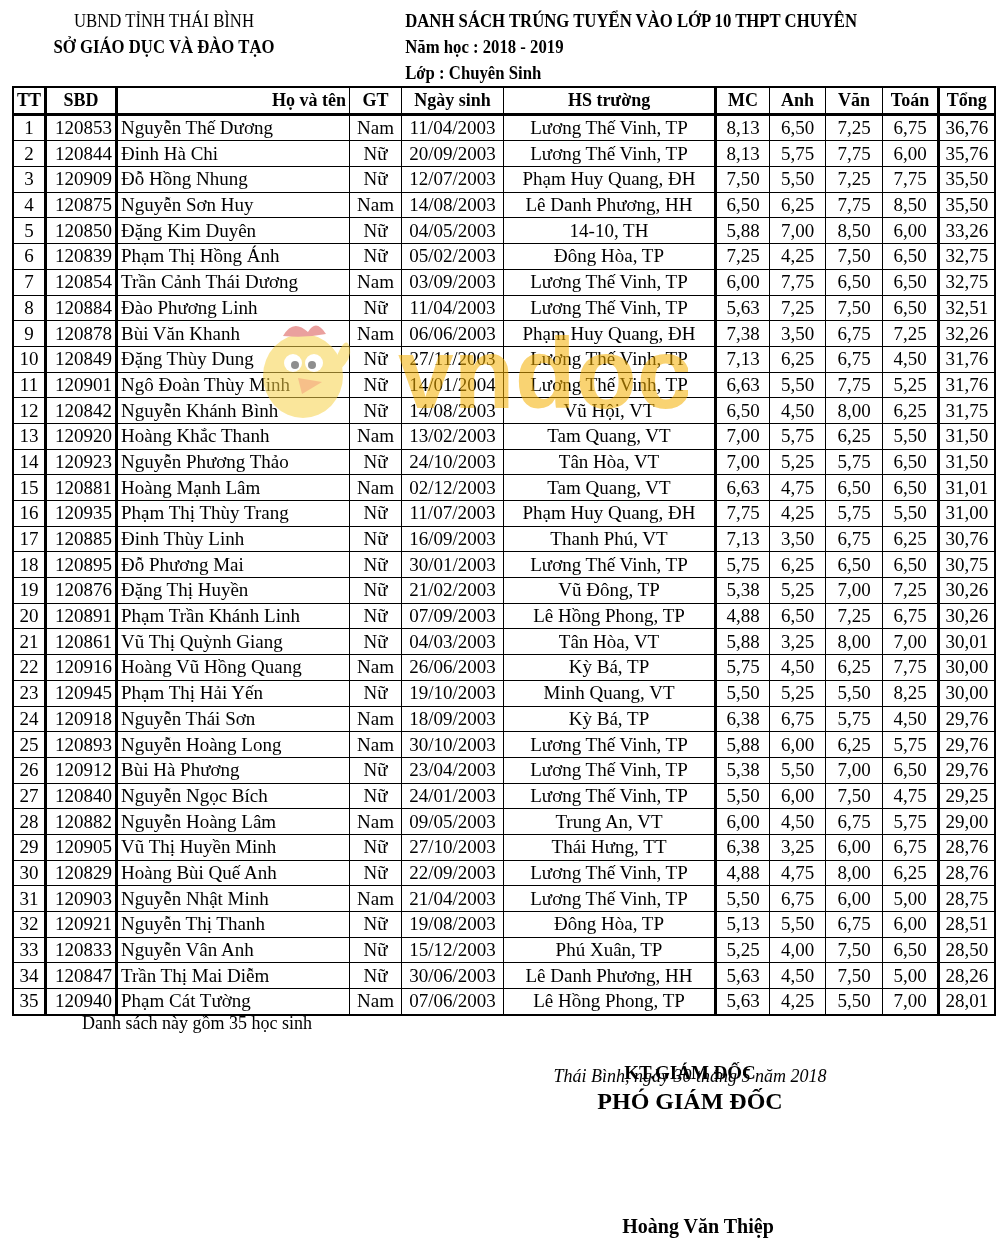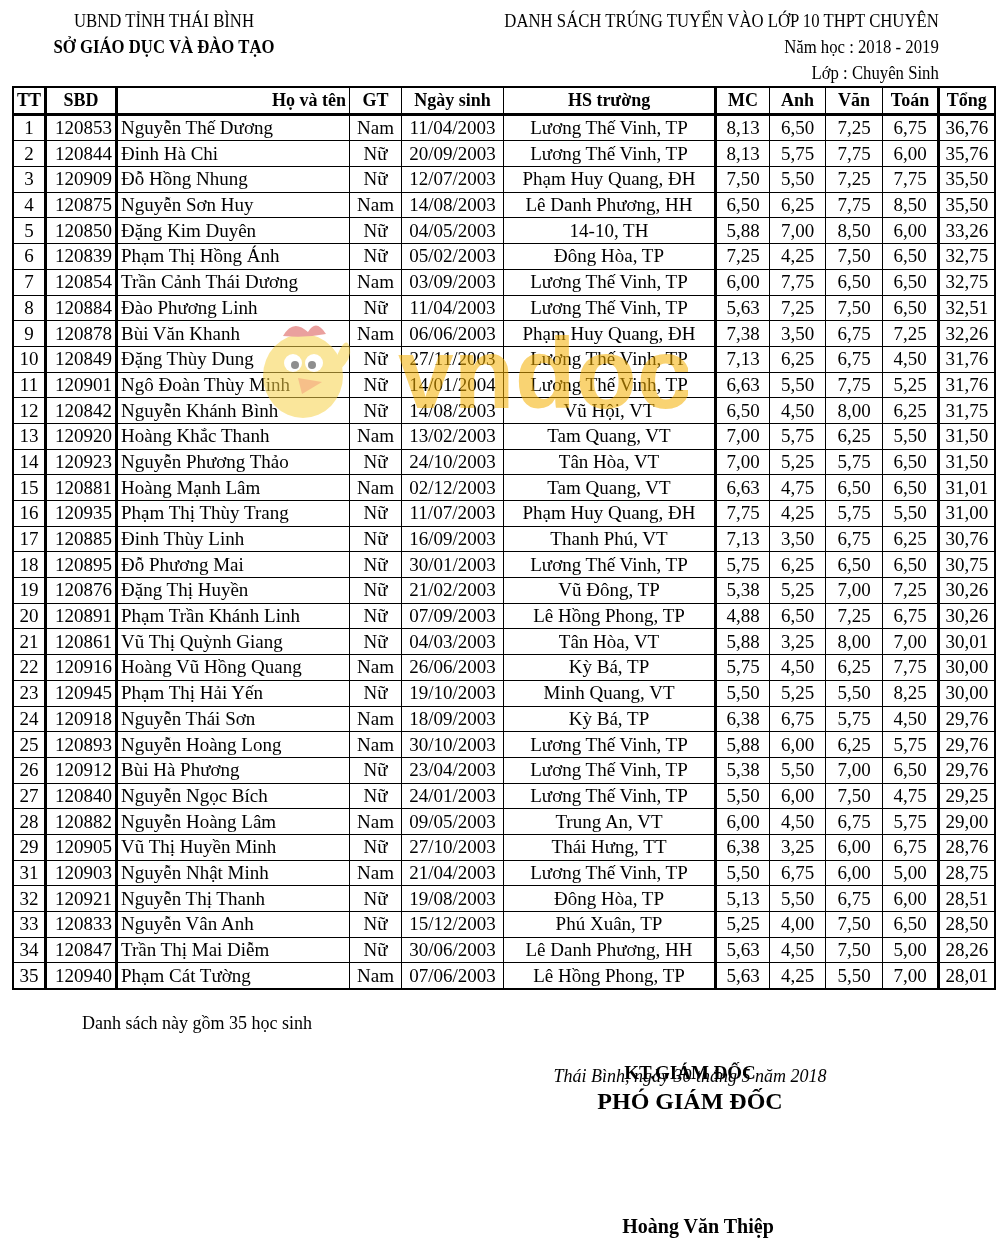--- a/index.html
+++ b/index.html
@@ -1,21 +1,21 @@
 <!DOCTYPE html>
 <html><head>
 <meta charset="utf-8">
 <style>
   html, body { margin:0; padding:0; background:#ffffff; }
   body { width:1006px; height:1257px; position:relative; overflow:hidden;
          font-family:"Liberation Serif","DejaVu Serif",serif; color:#000; }
   .hdr-left { position:absolute; left:4px; top:8px; width:320px; text-align:center; }
   .hdr-left .l1 { font-size:19px; line-height:26px; transform:scaleX(0.88); }
   .hdr-left .l2 { font-size:19px; line-height:26px; font-weight:bold; transform:scaleX(0.88); }
-  .hdr-right { position:absolute; left:356px; top:8px; width:620px; text-align:right; font-weight:normal; }
+  .hdr-right { position:absolute; left:368px; top:8px; width:620px; text-align:left; font-weight:bold; }
   .hdr-right div { font-size:19px; line-height:26px; transform:scaleX(0.88); }
   table.roster { position:absolute; left:12px; top:86px; border-collapse:collapse; table-layout:fixed; }
   table.roster th, table.roster td { border:1px solid #000; padding:0 3px; height:24.7px;
        font-size:19px; white-space:nowrap; overflow:hidden; line-height:24px; }
   table.roster th { font-weight:bold; font-size:18px; }
   table.roster thead tr { border-bottom:3px solid #000; }
   table.roster { border:2px solid #000; }
   td.c { text-align:center; }
   td.l { text-align:left; }
   td.r { text-align:right; }
@@ -445,20 +445,33 @@
         <td class="c">Nữ</td>
         <td class="c">27/10/2003</td>
         <td class="c col-school">Thái Hưng, TT</td>
         <td class="c">6,38</td>
         <td class="c">3,25</td>
         <td class="c">6,00</td>
         <td class="c col-toan">6,75</td>
         <td class="c">28,76</td>
       </tr>
       <tr>
+        <td class="c col-tt">30</td>
+        <td class="r col-sbd">120829</td>
+        <td class="l">Hoàng Bùi Quế Anh</td>
+        <td class="c">Nữ</td>
+        <td class="c">22/09/2003</td>
+        <td class="c col-school">Lương Thế Vinh, TP</td>
+        <td class="c">4,88</td>
+        <td class="c">4,75</td>
+        <td class="c">8,00</td>
+        <td class="c col-toan">6,25</td>
+        <td class="c">28,76</td>
+      </tr>
+      <tr>
         <td class="c col-tt">31</td>
         <td class="r col-sbd">120903</td>
         <td class="l">Nguyễn Nhật Minh</td>
         <td class="c">Nam</td>
         <td class="c">21/04/2003</td>
         <td class="c col-school">Lương Thế Vinh, TP</td>
         <td class="c">5,50</td>
         <td class="c">6,75</td>
         <td class="c">6,00</td>
         <td class="c col-toan">5,00</td>

